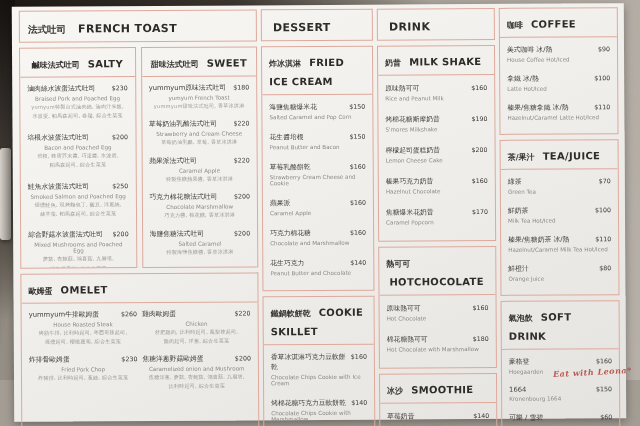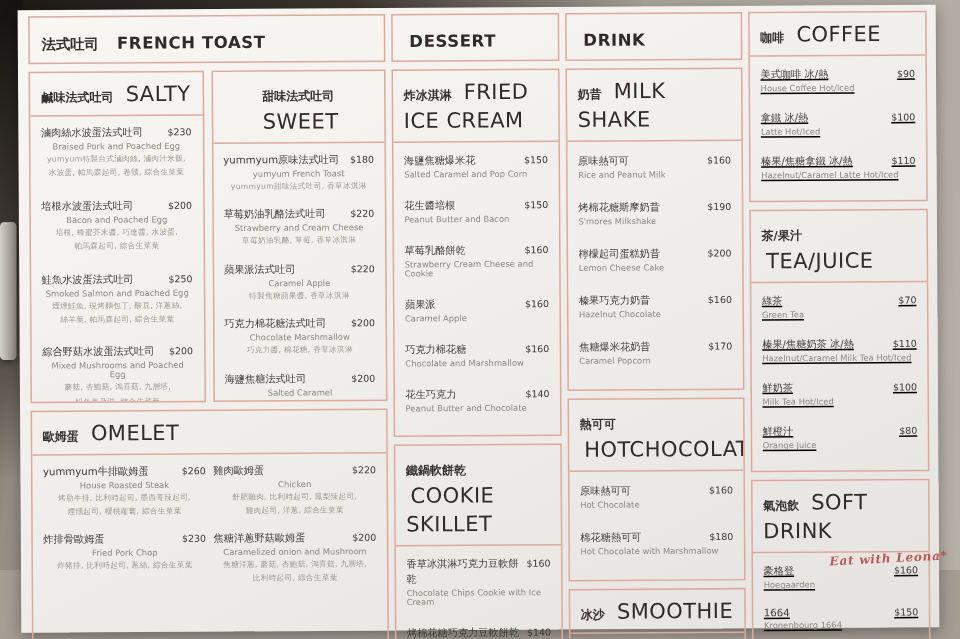--- a/index.html
+++ b/index.html
@@ -34,39 +34,39 @@
   .colA{left:7px;width:238px;}
   .colB{left:249px;width:112px;}
   .colC{left:365px;width:118px;}
   .colD{left:487px;width:119px;}
   .col-header{border:1px solid var(--line);padding:6px 8px 5px;background:transparent;}
   .col-header .t-zh{font-size:9.5px;font-weight:bold;color:var(--ink);margin-right:4px;}
   .col-header .t-en{font-size:11px;font-weight:bold;color:#2e2b28;letter-spacing:.4px;}
   .sec{border:1px solid var(--line);margin-top:5px;overflow:hidden;}
   .sec-title{padding:4px 7px 5px;border-bottom:1px solid var(--line);}
   .t-zh{font-size:8px;font-weight:bold;color:var(--ink);}
-  .t-en{font-size:14px;font-weight:normal;color:#2e2b28;letter-spacing:.3px;margin-left:3px;}
+  .t-en{font-size:10px;font-weight:bold;color:#2e2b28;letter-spacing:.3px;margin-left:3px;}
   .sec-body{padding:1px 7px 2px;}
   .twocol{display:flex;gap:5px;align-items:stretch;}
   .twocol>*{flex:1;text-align:center;}
   .item{margin:5px 0 9px;}
   .irow{display:flex;justify-content:space-between;align-items:baseline;}
   .zh{font-size:6.8px;color:#3f3c38;}
   .price{font-size:6.3px;color:#3a3734;margin-left:4px;white-space:nowrap;}
   .en{font-size:5.6px;color:var(--sub);margin-top:2px;}
   .desc{font-size:5.1px;color:var(--faint);margin-top:2px;letter-spacing:.2px;line-height:1.45;}
   .sec-salty{height:219px;}
   .sec-sweet{height:219px;}
   .sec-omelet{height:154px;}
   #it-salty .item{margin:5px 0 12px;}
   #it-sweet .item{margin:5px 0 9px;}
   #it-om-l .item,#it-om-r .item{margin:5px 0 8px;}
   #it-fic .item,#it-cookie .item{margin:6px 0 12px;}
   #it-ms .item,#it-hot .item,#it-smo .item{margin:7px 0 13px;}
-  #it-cof .item,#it-tea .item,#it-soft .item{margin:6px 0 11px;text-decoration:underline;}
+  #it-cof .item,#it-tea .item,#it-soft .item{margin:6px 0 11px;}
   .watermark{
     position:absolute;right:8px;bottom:3px;
     font-family:"DejaVu Serif",serif;font-style:italic;font-weight:bold;
     font-size:8px;color:#b5413a;transform:rotate(-3deg);letter-spacing:.5px;
     opacity:.85;
   }
 </style>
 </head>
 <body>
 
@@ -427,34 +427,34 @@
         <div class="sec-body" id="it-tea">
             <div class="item">
               <div class="irow">
                 <span class="zh">綠茶</span>
                 <span class="price">$70</span>
               </div>
               <div class="en">Green Tea</div>
             </div>
             <div class="item">
               <div class="irow">
+                <span class="zh">鮮奶茶</span>
+                <span class="price">$100</span>
+              </div>
+              <div class="en">Milk Tea Hot/Iced</div>
+            </div>
+            <div class="item">
+              <div class="irow">
                 <span class="zh">榛果/焦糖奶茶 冰/熱</span>
                 <span class="price">$110</span>
               </div>
               <div class="en">Hazelnut/Caramel Milk Tea Hot/Iced</div>
             </div>
             <div class="item">
               <div class="irow">
-                <span class="zh">鮮奶茶</span>
-                <span class="price">$100</span>
-              </div>
-              <div class="en">Milk Tea Hot/Iced</div>
-            </div>
-            <div class="item">
-              <div class="irow">
                 <span class="zh">鮮橙汁</span>
                 <span class="price">$80</span>
               </div>
               <div class="en">Orange Juice</div>
             </div>
           </div>
       </div>
       <div class="sec">
         <div class="sec-title">
           <span class="t-zh">氣泡飲</span>

